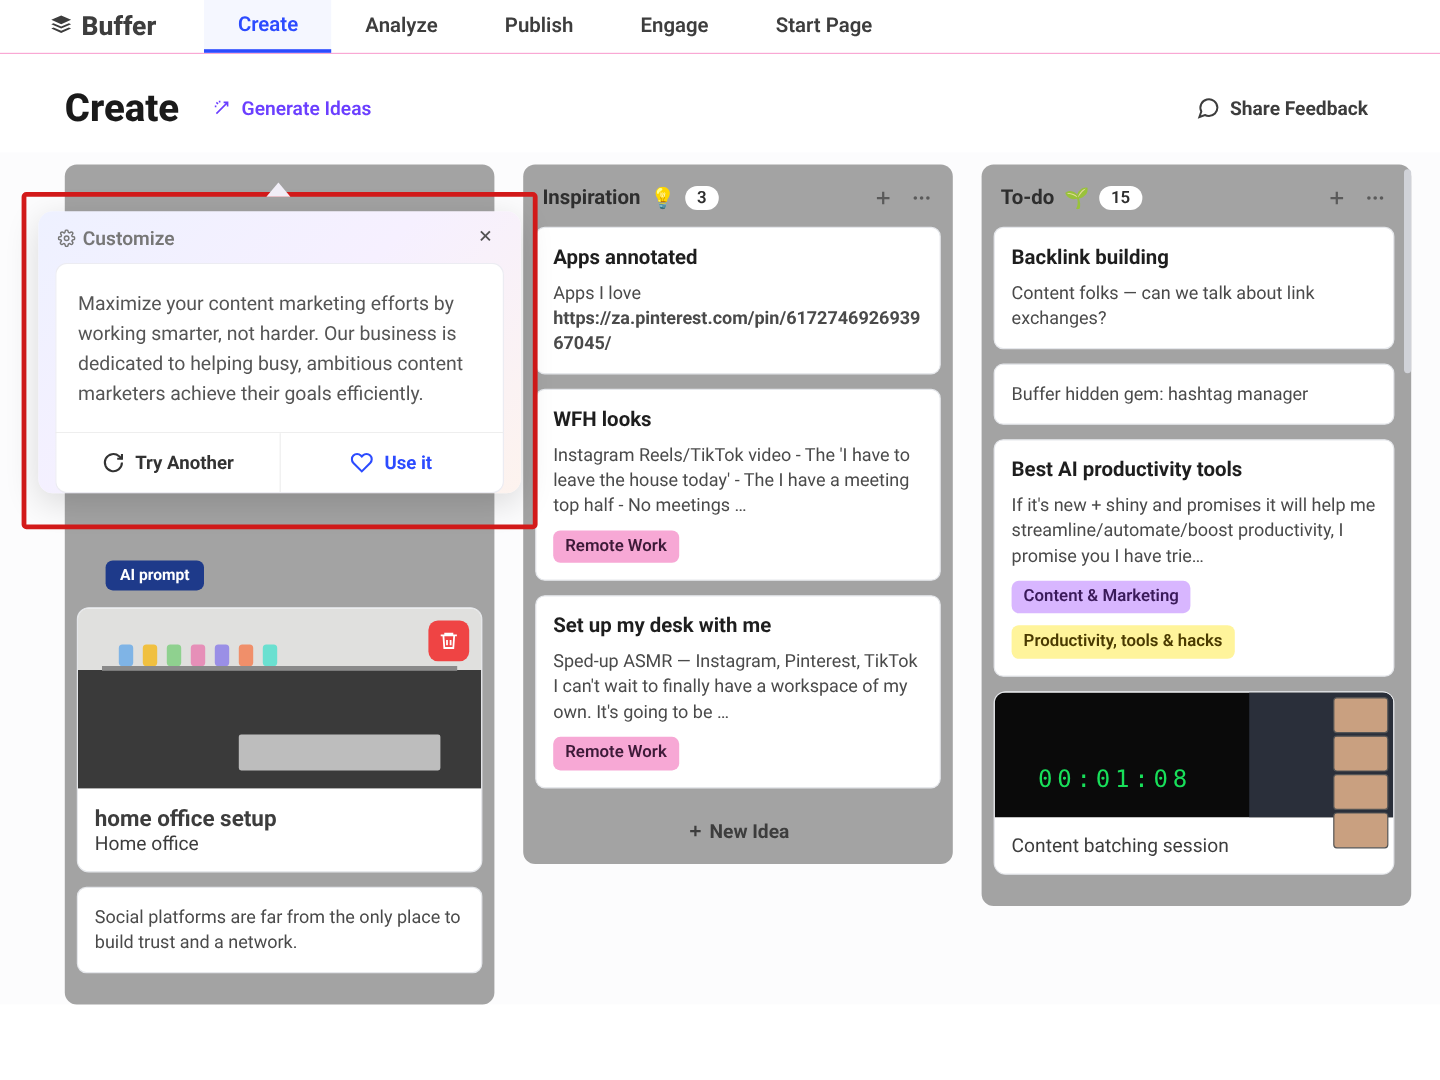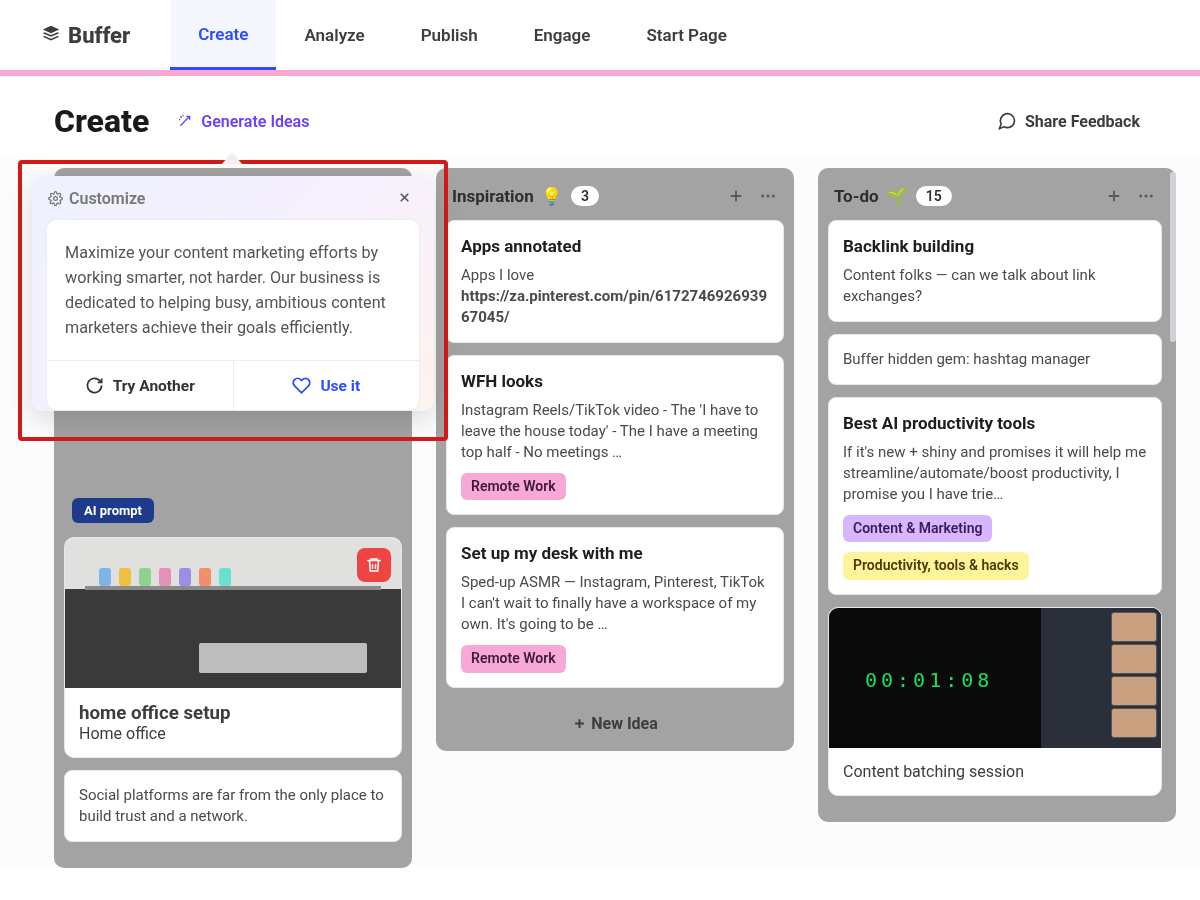--- a/index.html
+++ b/index.html
@@ -1,18 +1,18 @@
 <!DOCTYPE html>
 <html><head>
 <meta charset="utf-8">
 <style>
   * { box-sizing: border-box; margin: 0; padding: 0; }
   body { font-family: -apple-system, BlinkMacSystemFont, "Segoe UI", Roboto, Helvetica, Arial, sans-serif; background: #fff; color: #3d3d3d; width: 1200px; height: 900px; overflow: hidden; }
   
-  .topnav { display: flex; align-items: center; height: 76px; border-bottom: 6px solid #f9a8d4; padding: 0 0 0 40px; }
+  .topnav { display: flex; align-items: center; height: 45px; border-bottom: 1px solid #f9a8d4; padding: 0 0 0 40px; }
   .logo { display:flex; align-items:center; gap:6px; font-weight:800; font-size:22px; }
   .logo svg { width:22px; height:22px; }
   .tabs { display:flex; margin-left:40px; height:100%; }
   .tab { display:flex; align-items:center; padding:0 28px; font-size:17px; font-weight:600; color:#3d3d3d; height:100%; cursor:pointer; }
   .tab.active { color:#2c4bff; background:#f5f7ff; border-bottom:3px solid #2c4bff; }
   
   .pagehead { display:flex; align-items:center; padding:26px 40px 18px 54px; }
   .pagehead h1 { font-size:32px; font-weight:800; color:#1a1a1a; }
   .gen { display:flex; align-items:center; gap:8px; margin-left:28px; color:#6b3fff; font-weight:600; font-size:16px; cursor:pointer; }
   .gen svg { width:16px; height:16px; }
@@ -46,23 +46,23 @@
     position:relative;
   }
   .img.office::after{ content:""; position:absolute; left:40%; top:70%; width:50%; height:20%; background:#bdbdbd; border-radius:2px;}
   .shelf { position:absolute; left:6%; top:32%; width:88%; height:4px; background:#8a8a8a;}
   .figurines { position:absolute; left:10%; top:20%; display:flex; gap:8px;}
   .fig { width:12px; height:18px; border-radius:3px;}
   .fig.a{background:#7fb4e6;} .fig.b{background:#f0c040;} .fig.c{background:#8fd18f;} .fig.d{background:#e68fb8;} .fig.e{background:#9a8fe6;} .fig.f{background:#f08f6a;} .fig.g{background:#6ae0d0;}
   .del { position:absolute; top:10px; right:10px; width:34px; height:34px; background:#ef4444; border-radius:8px; display:flex; align-items:center; justify-content:center; color:#fff;}
   .del svg{width:18px;height:18px;}
   .imgcard .body { padding:14px; }
-  .aiprompt { display:inline-block; background:#1e3a8a; color:#fff; font-size:13px; font-weight:700; padding:5px 12px; border-radius:6px; margin:0 0 14px 8px;}
-  
-  .vidthumb { height:140px; background:#0a0a0a; position:relative; border-radius:6px 6px 0 0; }
+  .aiprompt { display:inline-block; background:#1e3a8a; color:#fff; font-size:13px; font-weight:700; padding:5px 12px; border-radius:6px; margin:0 0 14px 24px;}
+  
+  .vidthumb { height:104px; background:#0a0a0a; position:relative; border-radius:6px 6px 0 0; }
   .timer { position:absolute; left:36px; top:60px; font-family:monospace; letter-spacing:4px; color:#18e05a; font-size:20px; }
   .sidepanel { position:absolute; right:0; top:0; width:120px; height:100%; background:#2a2f3a; }
   .faces { position:absolute; right:4px; top:4px; display:flex; flex-direction:column; gap:2px; }
   .face { width:46px; height:30px; background:#c9a080; border-radius:3px; border:1px solid #555;}
   
   .popwrap { position:absolute; left:18px; top:160px; width:430px; border:4px solid #d31a1a; border-radius:4px; padding:12px 10px 12px 10px; z-index:50; background:rgba(255,255,255,0.0);}
   .pointer { position:absolute; top:-12px; left:200px; width:0;height:0;border-left:10px solid transparent;border-right:10px solid transparent;border-bottom:12px solid #f1eef7;}
   .pop { background:linear-gradient(135deg,#eef1ff 0%, #f6f0ff 50%, #fdf3ee 100%); border-radius:12px; padding:12px 0 0 0; box-shadow:0 8px 28px rgba(0,0,0,0.14);}
   .pophead { display:flex; align-items:center; padding:0 16px 10px 16px; color:#777; font-weight:600;}
   .pophead svg{width:15px;height:15px;margin-right:6px;}

